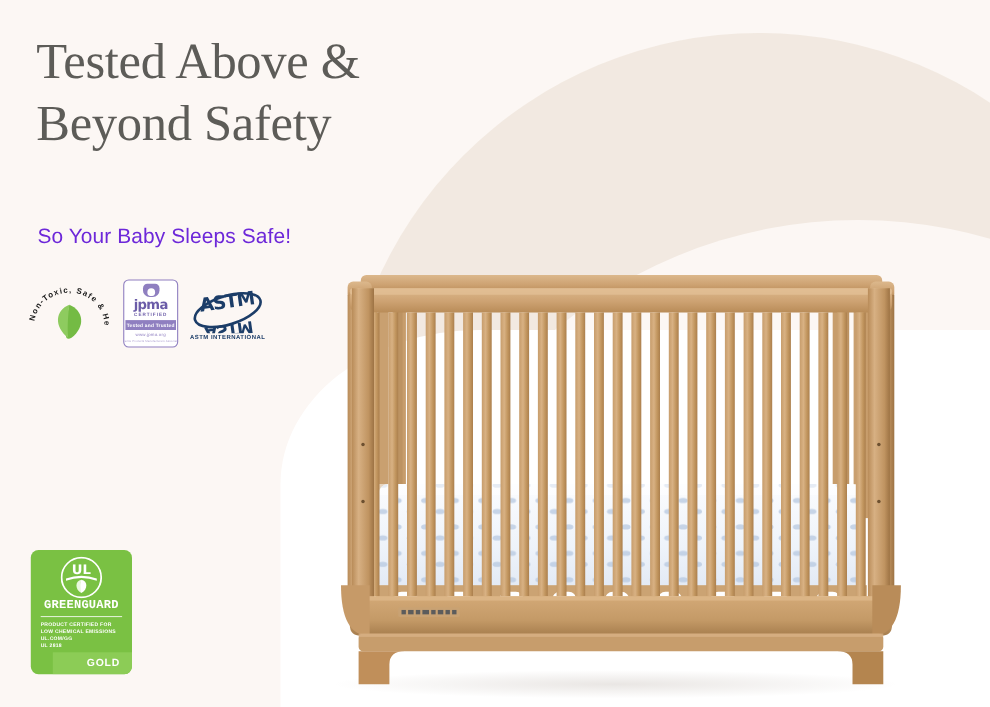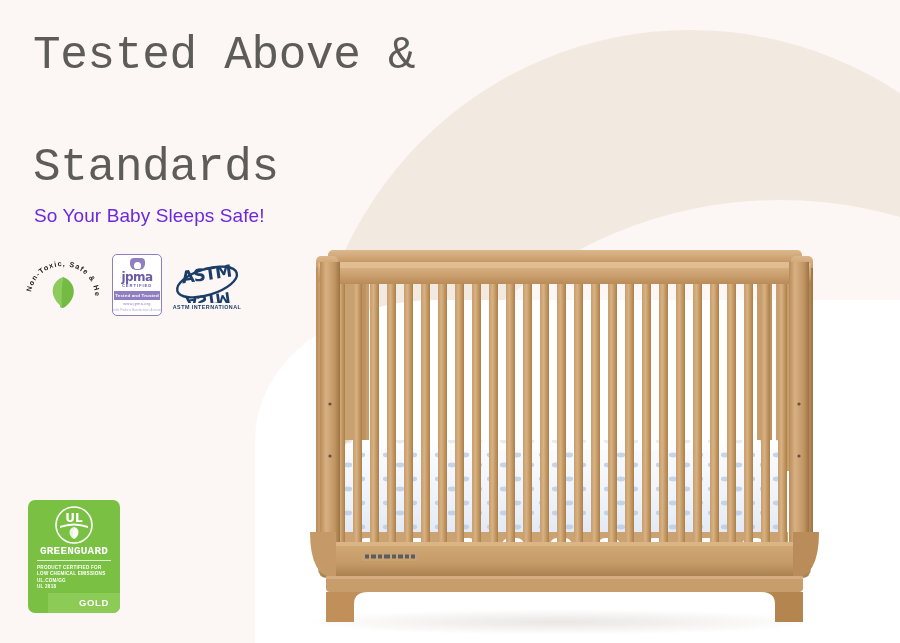--- a/index.html
+++ b/index.html
@@ -62,21 +62,21 @@
 
   
   .headline {
     position: absolute;
     left: 33px;
     top: 28px;
     width: 400px;
     z-index: 6;
   }
   .headline h1 {
-    font-family: Liberation Mono, monospace;
+    font-family: Liberation Serif, serif;
     font-weight: 400;
     font-size: 46px;
     line-height: 56px;
     color: #5d5c58;
     letter-spacing: -0.3px;
   }
   .subhead {
     position: absolute;
     left: 34px;
     top: 205px;
@@ -268,22 +268,21 @@
 <div class="stage">
 
   <div class="bg-arc"></div>
   <div class="bg-arc-inner"></div>
   <div class="bg-floor"></div>
   <div class="bg-floor-shadow"></div>
 
   <div class="headline">
     <h1>
       <span>Tested Above &amp;</span><br>
-      <br>
-      <span>Standards</span>
+      <span>Beyond Safety</span><br>
     </h1>
   </div>
 
   <div class="subhead">So Your Baby Sleeps Safe!</div>
 
   <div class="cert-row">
 
     <div class="badge-nontoxic">
       <svg width="82" height="66" viewBox="0 0 82 66">
         <defs>

